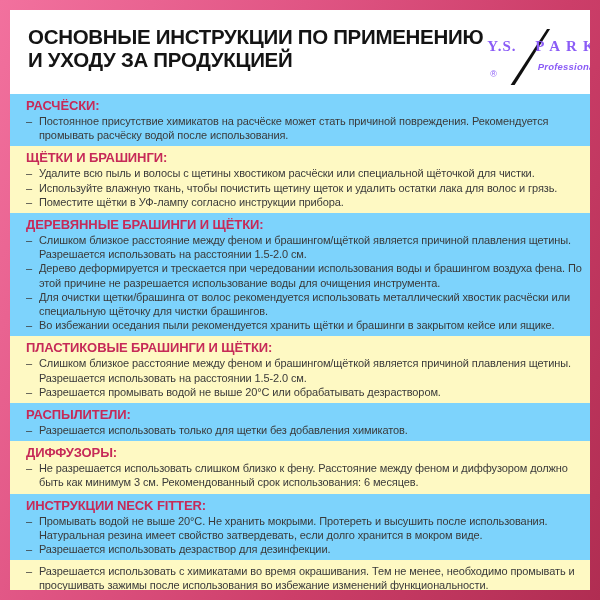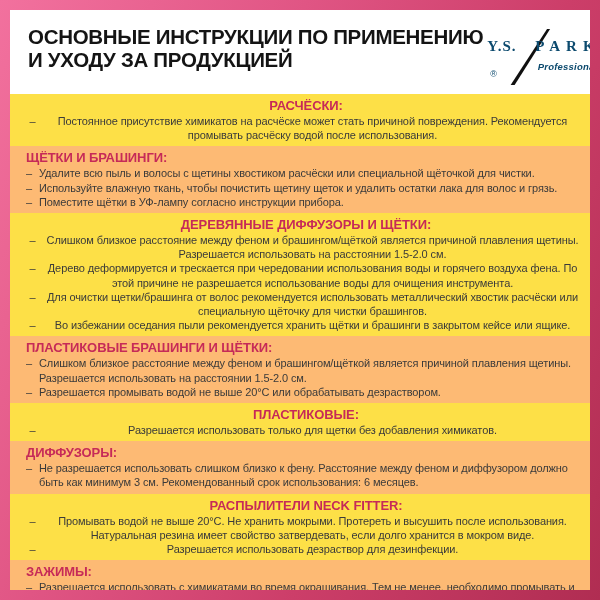--- a/index.html
+++ b/index.html
@@ -35,21 +35,21 @@
     letter-spacing: -0.3px;
     line-height: 1.13;
   }
   .title span { display: block; white-space: nowrap; }
 
   .logo {
     position: relative;
     width: 114px; height: 56px;
     flex-shrink: 0;
     margin-top: 4px;
-    color: #0c4a6e;
+    color: #8b5cf6;
   }
   .logo-ys, .logo-park {
     position: absolute;
     top: 9px;
     font-family: "Liberation Serif", serif;
     font-weight: bold;
     font-size: 15px;
   }
   .logo-ys   { left: 4px; letter-spacing: 1px; }
   .logo-park { left: 52px; letter-spacing: 6px; }
@@ -63,22 +63,22 @@
     letter-spacing: 0.2px;
   }
   .logo-reg {
     position: absolute;
     left: 7px; top: 40px;
     font-size: 9px;
   }
 
   
   .sections { flex: 1; display: flex; flex-direction: column; }
-  .band { padding: 4px 4px 4px 16px; background: #fdba74; }
-  .band.pink { background: #fde047; text-align: center; }
+  .band { padding: 4px 4px 4px 16px; background: #fef9c3; }
+  .band.pink { background: #7dd3fc; }
 
   .band h2 {
     margin: 0 0 1px 0;
     font-size: 13px;
     line-height: 15px;
     font-weight: bold;
     color: #c62a58;
     letter-spacing: -0.1px;
   }
   .bullets { display: flex; flex-direction: column; }
@@ -142,29 +142,29 @@
               <span class="dash">–</span>
               <span class="btxt">Используйте влажную ткань, чтобы почистить щетину щеток и удалить остатки лака для волос и грязь.</span>
             </div>
             <div class="bullet">
               <span class="dash">–</span>
               <span class="btxt">Поместите щётки в УФ-лампу согласно инструкции прибора.</span>
             </div>
           </div>
         </section>
         <section class="band pink">
-          <h2>ДЕРЕВЯННЫЕ ДИФФУЗОРЫ И ЩЁТКИ:</h2>
+          <h2>ДЕРЕВЯННЫЕ БРАШИНГИ И ЩЁТКИ:</h2>
           <div class="bullets">
             <div class="bullet">
               <span class="dash">–</span>
               <span class="btxt">Слишком близкое расстояние между феном и брашингом/щёткой является причиной плавления щетины. Разрешается использовать на расстоянии 1.5-2.0 см.</span>
             </div>
             <div class="bullet">
               <span class="dash">–</span>
-              <span class="btxt">Дерево деформируется и трескается при чередовании использования воды и горячего воздуха фена. По этой причине не разрешается использование воды для очищения инструмента.</span>
+              <span class="btxt">Дерево деформируется и трескается при чередовании использования воды и брашингом воздуха фена. По этой причине не разрешается использование воды для очищения инструмента.</span>
             </div>
             <div class="bullet">
               <span class="dash">–</span>
               <span class="btxt">Для очистки щетки/брашинга от волос рекомендуется использовать металлический хвостик расчёски или специальную щёточку для чистки брашингов.</span>
             </div>
             <div class="bullet">
               <span class="dash">–</span>
               <span class="btxt">Во избежании оседания пыли рекомендуется хранить щётки и брашинги в закрытом кейсе или ящике.</span>
             </div>
           </div>
@@ -176,52 +176,51 @@
               <span class="dash">–</span>
               <span class="btxt">Слишком близкое расстояние между феном и брашингом/щёткой является причиной плавления щетины. Разрешается использовать на расстоянии 1.5-2.0 см.</span>
             </div>
             <div class="bullet">
               <span class="dash">–</span>
               <span class="btxt">Разрешается промывать водой не выше 20°C или обрабатывать дезраствором.</span>
             </div>
           </div>
         </section>
         <section class="band pink">
-          <h2>ПЛАСТИКОВЫЕ:</h2>
+          <h2>РАСПЫЛИТЕЛИ:</h2>
           <div class="bullets">
             <div class="bullet">
               <span class="dash">–</span>
               <span class="btxt">Разрешается использовать только для щетки без добавления химикатов.</span>
             </div>
           </div>
         </section>
         <section class="band white">
           <h2>ДИФФУЗОРЫ:</h2>
           <div class="bullets">
             <div class="bullet">
               <span class="dash">–</span>
               <span class="btxt">Не разрешается использовать слишком близко к фену. Расстояние между феном и диффузором должно быть как минимум 3 см. Рекомендованный срок использования: 6 месяцев.</span>
             </div>
           </div>
         </section>
         <section class="band pink">
-          <h2>РАСПЫЛИТЕЛИ NECK FITTER:</h2>
+          <h2>ИНСТРУКЦИИ NECK FITTER:</h2>
           <div class="bullets">
             <div class="bullet">
               <span class="dash">–</span>
               <span class="btxt">Промывать водой не выше 20°C. Не хранить мокрыми. Протереть и высушить после использования. Натуральная резина имеет свойство затвердевать, если долго хранится в мокром виде.</span>
             </div>
             <div class="bullet">
               <span class="dash">–</span>
               <span class="btxt">Разрешается использовать дезраствор для дезинфекции.</span>
             </div>
           </div>
         </section>
         <section class="band white">
-          <h2>ЗАЖИМЫ:</h2>
           <div class="bullets">
             <div class="bullet">
               <span class="dash">–</span>
               <span class="btxt">Разрешается использовать с химикатами во время окрашивания. Тем не менее, необходимо промывать и просушивать зажимы после использования во избежание изменений функциональности.</span>
             </div>
           </div>
         </section>
       </div>
 
   </div>

